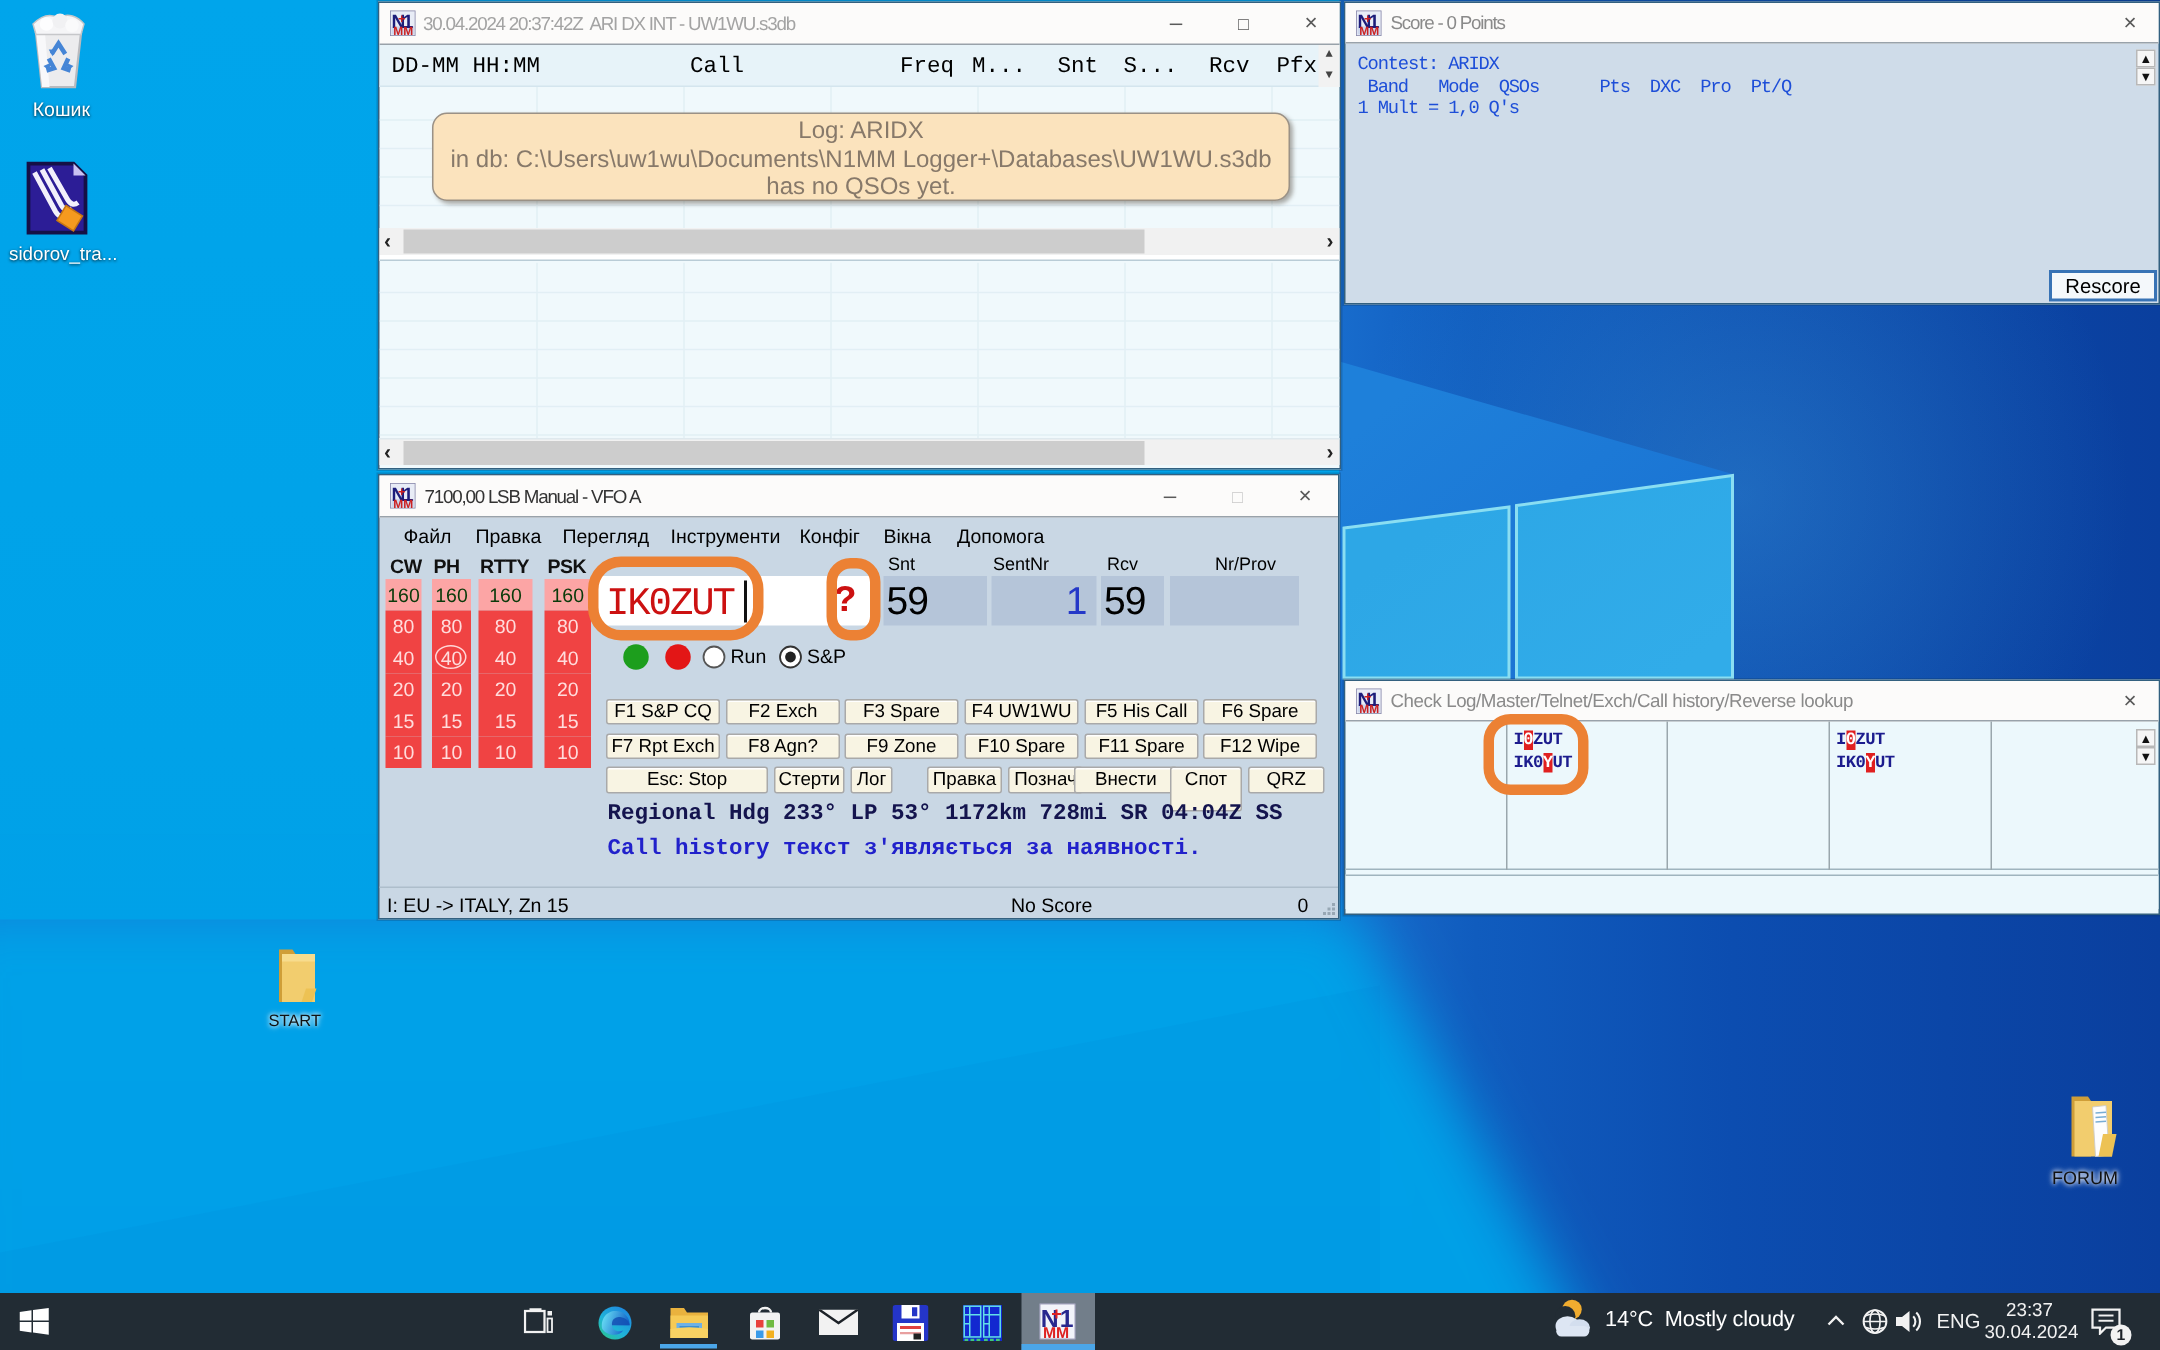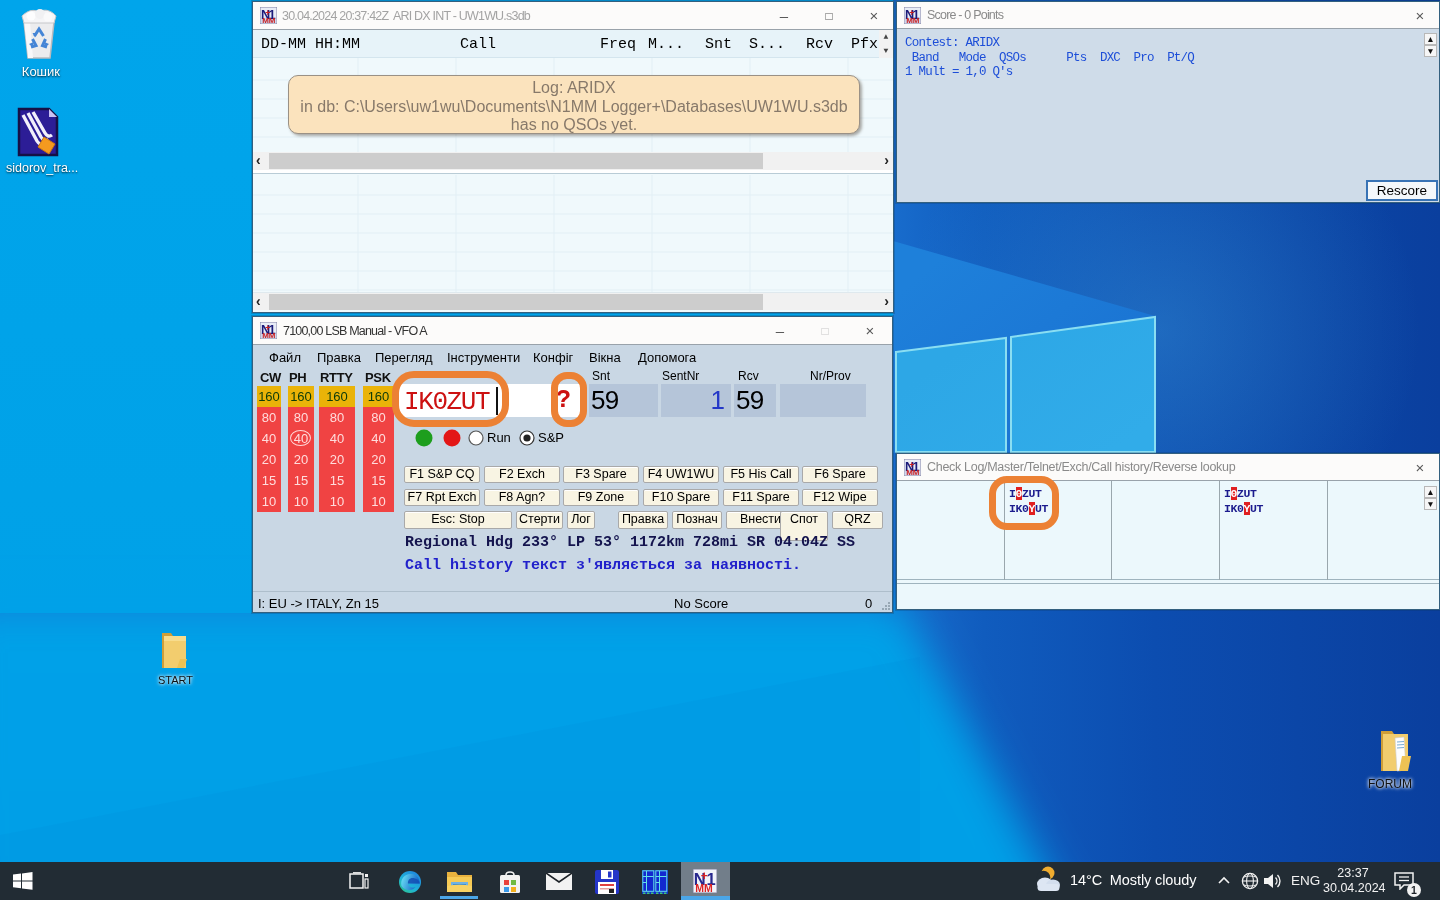--- a/index.html
+++ b/index.html
@@ -6,21 +6,21 @@
   html,body { width:1440px; height:900px; overflow:hidden; }
   body { position:relative; font-family:"Liberation Sans",sans-serif; }
   .abs { position:absolute; }
   .mono { font-family:"Liberation Mono",monospace; }
   .win { position:absolute; border:1px solid #33607f; box-shadow:0 0 0 1px rgba(10,50,90,.25); background:#c9d7e4; }
   .tbar { position:absolute; left:0; top:0; right:0; height:28px; background:#fcfbfa; display:flex; align-items:center; border-bottom:1px solid #99a2aa; }
   .ttext { font-size:12.5px; letter-spacing:-0.8px; color:#a3a3a3; white-space:nowrap; }
   .tbtn { position:absolute; top:0; width:18px; height:28px; color:#5a5a5a; font-size:15px; text-align:center; line-height:28px; }
   .bandcol { font-size:13px; text-align:center; }
   .bandcol div { height:21px; line-height:21px; background:#f04343; color:#ffdcdc; }
-  .bandcol div.g { background:#eab308; color:#0a3a0a; }
+  .bandcol div.g { background:#fca5a5; color:#0a3a0a; }
   .fk { height:17px; background:#f8f4e3; border:1px solid #a9a9a9; border-radius:2px; box-shadow:inset 0 1px 0 #fff; font-size:12.5px; color:#000; text-align:center; line-height:15px; }
 </style>
 </head>
 <body>
 <svg class="abs" style="left:0;top:0" width="1440" height="900" viewBox="0 0 1440 900">
   <defs>
     <linearGradient id="dark" x1="870" y1="0" x2="1440" y2="0" gradientUnits="userSpaceOnUse">
       <stop offset="0" stop-color="#1a70d0"></stop>
       <stop offset="0.2" stop-color="#105cbe"></stop>
       <stop offset="0.5" stop-color="#0c4db0"></stop>
@@ -88,21 +88,21 @@
     <g stroke="#f2f0fb" stroke-width="3.4" fill="none">
       <path d="M6 8 L20 34 Q23 39 27 36"></path>
       <path d="M11 6 L24 30 Q27 35 31 32"></path>
       <path d="M16 5 L28 26 Q31 31 35 28"></path>
     </g>
     <path d="M27 30 L38 37 L32 47 L21 40 Z" fill="#f59a1f" stroke="#c77611" stroke-width="1"></path>
   </svg>
   <div style="font-size:12.5px;color:#fff;text-shadow:0 1px 2px rgba(0,0,0,.85);white-space:nowrap">sidorov_tra...</div>
 </div>
 
-<div class="abs" style="left:158px;top:629px;width:56px;height:62px;text-align:left">
+<div class="abs" style="left:158px;top:629px;width:56px;height:62px;text-align:right">
   <svg width="32" height="40" viewBox="0 0 32 40" style="margin-left:0px">
     <path d="M4 4 L13 4 L15 7 L15 39 L4 39 Z" fill="#cf9e38"></path>
     <path d="M6 7 L28 7 L28 39 L6 39 Z" fill="#f2cd6e"></path>
     <path d="M6 7 L28 7 L28 12 L6 12 Z" fill="#f7dc8d"></path>
     <path d="M22 30 L29 30 L26 39 L19 39 Z" fill="#edc254"></path>
   </svg>
   <div style="font-size:11px;color:#111;text-shadow:0 0 3px #fff,0 0 4px #fff;margin-top:1px">START</div>
 </div>
 
 <div class="abs" style="left:1356px;top:728px;width:56px;height:68px;text-align:right">
@@ -307,21 +307,21 @@
   <div class="abs fk" style="left:231px;top:172px;width:76px">F8 Agn?</div>
   <div class="abs fk" style="left:310px;top:172px;width:76px">F9 Zone</div>
   <div class="abs fk" style="left:390px;top:172px;width:76px">F10 Spare</div>
   <div class="abs fk" style="left:470px;top:172px;width:76px">F11 Spare</div>
   <div class="abs fk" style="left:549px;top:172px;width:76px">F12 Wipe</div>
   <div class="abs fk" style="left:151px;top:194px;width:108px;height:18px">Esc: Stop</div>
   <div class="abs fk" style="left:263px;top:194px;width:47px;height:18px">Стерти</div>
   <div class="abs fk" style="left:314px;top:194px;width:28px;height:18px">Лог</div>
   <div class="abs fk" style="left:365px;top:194px;width:50px;height:18px">Правка</div>
   <div class="abs fk" style="left:419px;top:194px;width:50px;height:18px">Познач</div>
-  <div class="abs fk" style="left:473px;top:194px;width:69px;height:18px">Внести</div>
+  <div class="abs fk" style="left:463px;top:194px;width:69px;height:18px">Внести</div>
   <div class="abs fk" style="left:527px;top:194px;width:48px;height:30px">Спот</div>
   <div class="abs fk" style="left:579px;top:194px;width:51px;height:18px">QRZ</div>
 
   <div class="abs mono" style="left:152px;top:217px;font-size:15px;font-weight:bold;color:#14144e">Regional Hdg 233° LP 53° 1172km 728mi SR 04:04Z SS</div>
   <div class="abs mono" style="left:152px;top:240px;font-size:15px;font-weight:bold;color:#2121cb">Call history текст з'являється за наявності.</div>
 
   <div class="abs" style="left:0;top:274px;width:639px;height:21px;border-top:1px solid #aebecb;font-size:13px;color:#000">
     <span class="abs" style="left:5px;top:4px">I: EU -&gt; ITALY, Zn 15</span>
     <span class="abs" style="left:421px;top:4px">No Score</span>
     <span class="abs" style="left:612px;top:4px">0</span>

